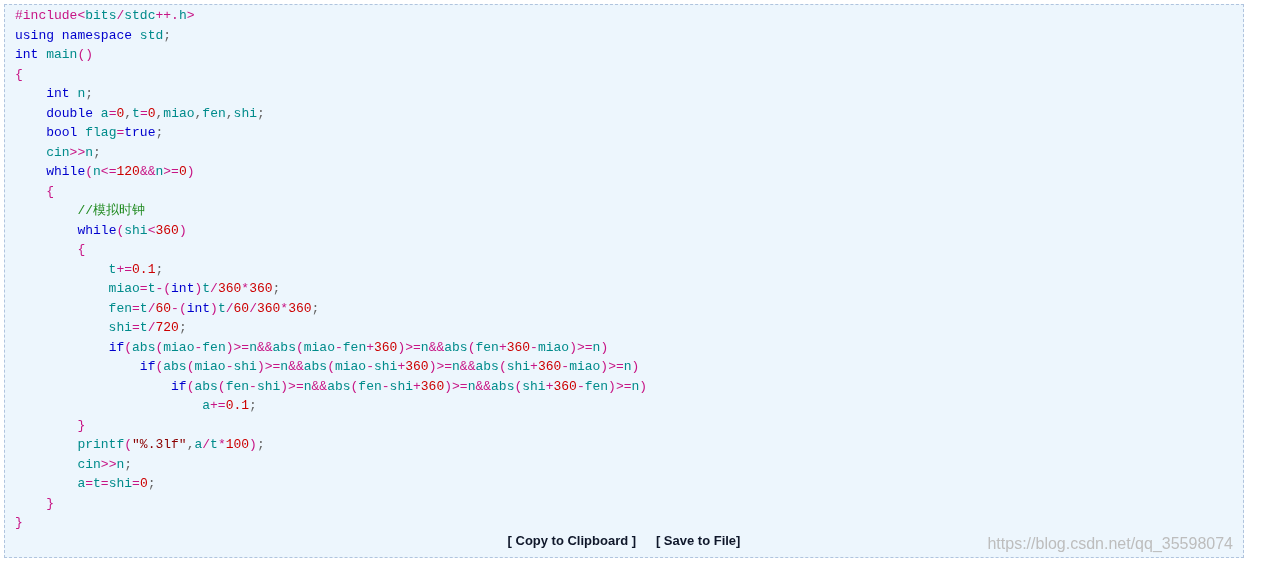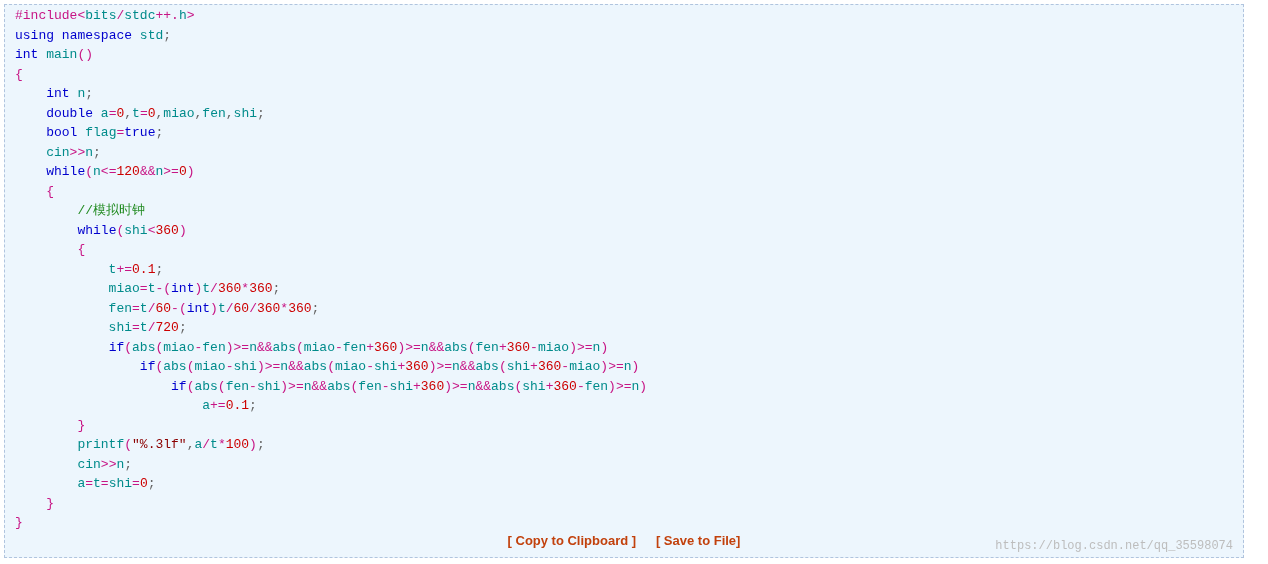--- a/index.html
+++ b/index.html
@@ -1,20 +1,20 @@
 <!DOCTYPE html>
 <html><head>
 <meta charset="utf-8">
 <style>
   html,body{margin:0;padding:0;width:1268px;height:564px;background:#fff;font-family:Consolas,"Courier New",monospace;font-size:13px}
   .container{box-sizing:border-box;width:1240px;height:554px;margin:4px;border:1px dashed #b0c4de;background:#edf6fd;position:relative;overflow:hidden}
   .code-area{padding:1px 10px;line-height:1.5;white-space:pre}
   .actions{position:absolute;bottom:8px;left:0;right:0;text-align:center}
-  .actions a{color:#c2410c;font-weight:bold;text-decoration:none;margin:4px 6px;font-family:Arial,sans-serif;font-size:13px}
-  .watermark{position:absolute;bottom:4px;right:10px;color:#bdbdbd;font-family:Liberation Mono, monospace;font-size:12px}
+  .actions a{color:#0f172a;font-weight:bold;text-decoration:none;margin:4px 6px;font-family:Arial,sans-serif;font-size:13px}
+  .watermark{position:absolute;bottom:4px;right:10px;color:#bdbdbd;font-family:Liberation Sans, sans-serif;font-size:16px}
   
   .pp{color:#c71585}
   .kw{color:#0000cd}
   .id{color:#008b8b}
   .num{color:#cc0000}
   .op{color:#c71585}
   .pn{color:#666}
   .brk{color:#c71585}
   .str{color:#8b0000}
   .cmt{color:#228b22}

